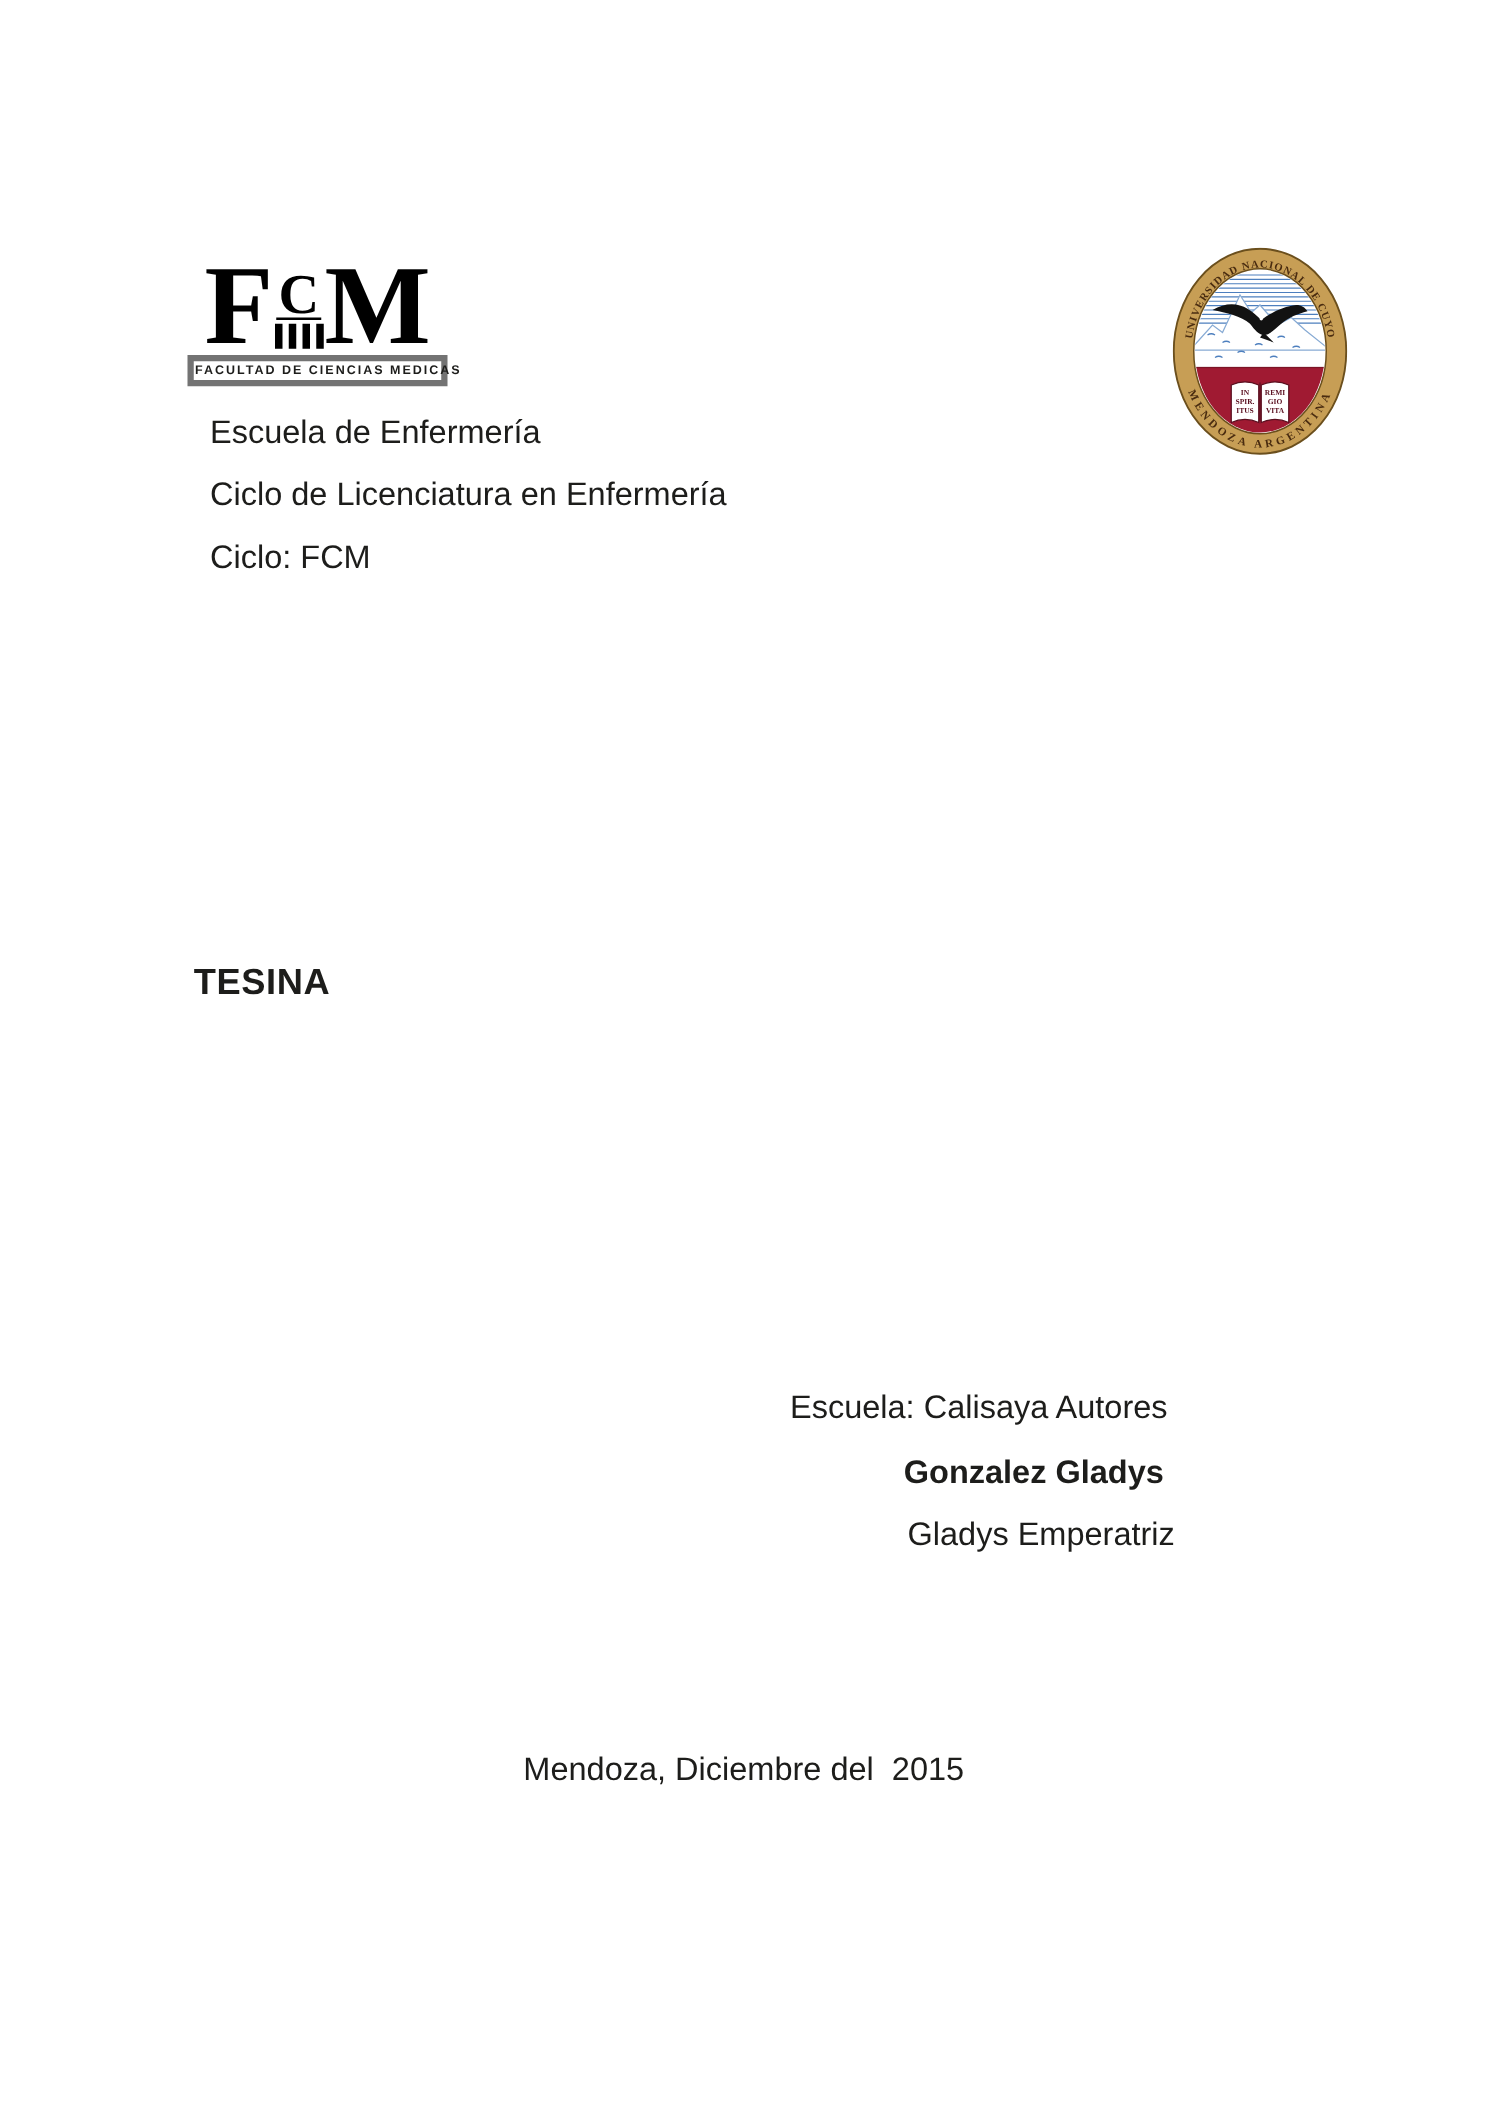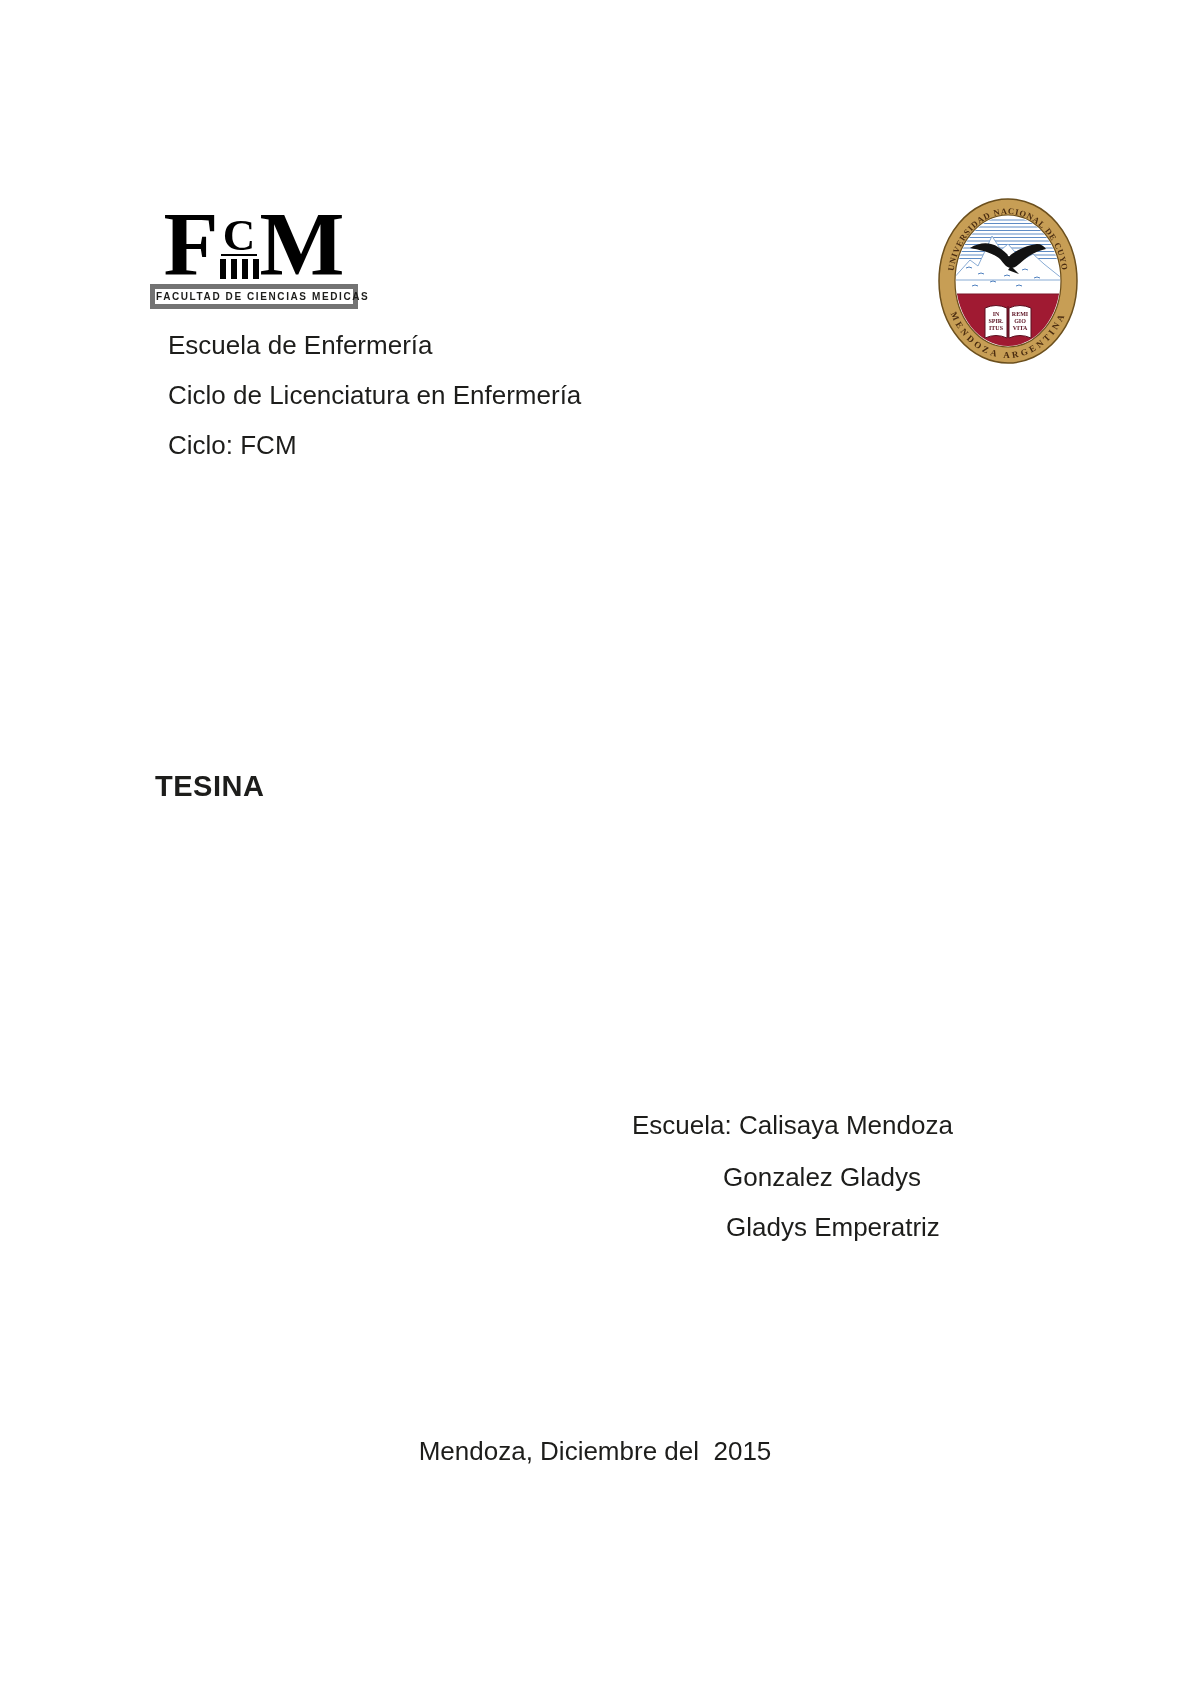--- a/index.html
+++ b/index.html
@@ -47,27 +47,27 @@
   }
   .tema{
     position:absolute;left:155px;top:820px;width:800px;
     text-align:center;font-size:26px;line-height:33px;
   }
   .tema .b{font-weight:bold;}
 
   
   .authors-line{position:absolute;font-size:26px;}
   .auth-1{left:632px;top:1110px;}
-  .auth-2{left:723px;top:1162px;}
+  .auth-2{left:723px;top:1162px;font-weight:bold;}
   .auth-3{left:726px;top:1212px;}
 
   
   .place-date{
     position:absolute;left:0;top:1400px;width:1190px;
-    text-align:center;font-size:26px;white-space:pre;margin-top:36px;
+    text-align:center;font-size:26px;white-space:pre;
   }
 </style>
 </head>
 <body>
 
 <div class="page">
 
   <div class="fcm-logo">
     <div class="fcm-letters">
       <span class="fcm-f">F</span>
@@ -159,20 +159,20 @@
     </text>
   </svg>
 
   <div class="inst-line inst-2">Ciclo de Licenciatura en Enfermería</div>
   <div class="inst-line inst-1">Escuela de Enfermería</div>
   <div class="inst-line inst-3">Ciclo: FCM</div>
 
   <div class="tesina">TESINA</div>
 
   <div class="authors-line auth-1">
-    <span>Escuela: </span><span>Calisaya Mendoza</span>
+    <span>Escuela: </span><span>Calisaya Autores</span>
   </div>
   <div class="authors-line auth-2">Gonzalez Gladys</div>
   <div class="authors-line auth-3">Gladys Emperatriz</div>
 
   <div class="place-date">Mendoza, Diciembre del  2015</div>
 
 </div>
 
 </body></html>

